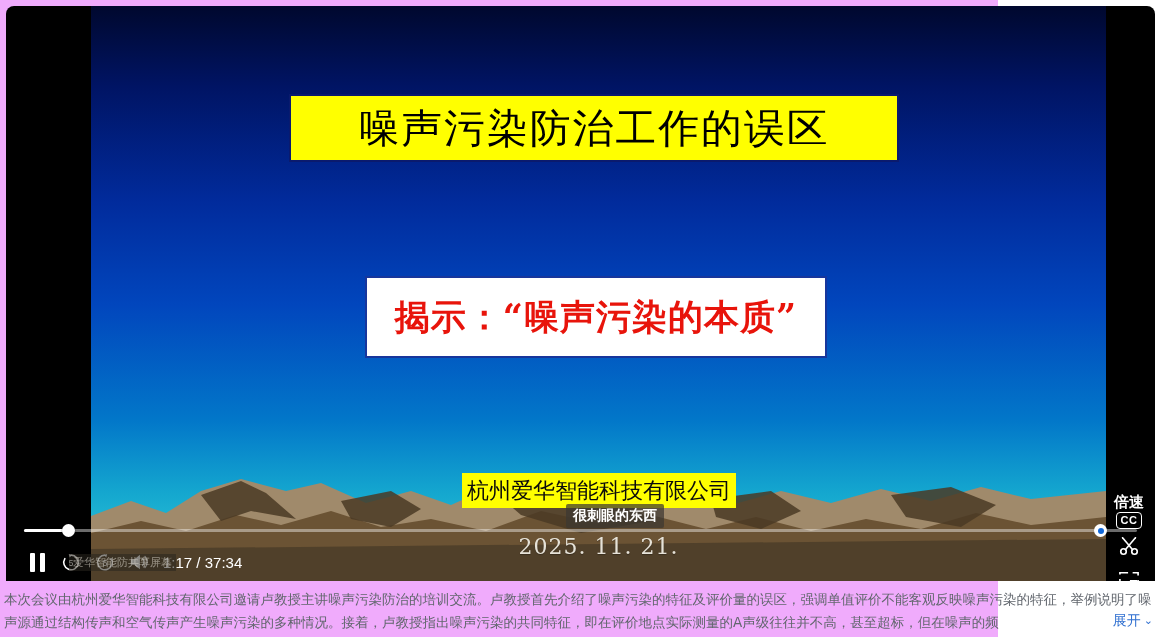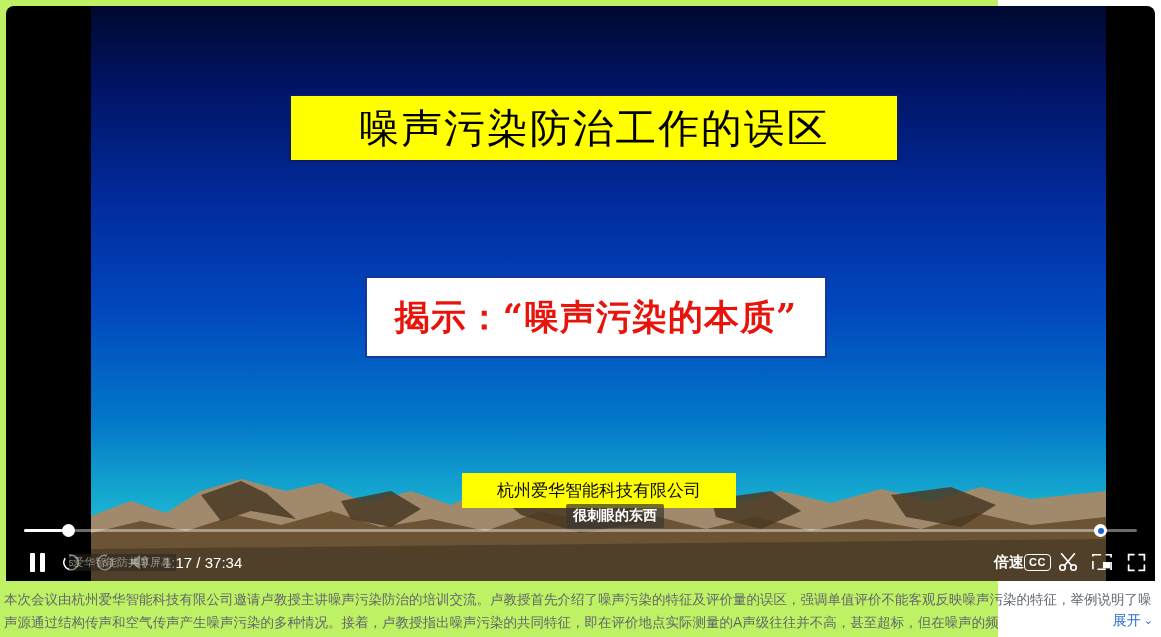--- a/index.html
+++ b/index.html
@@ -3,21 +3,21 @@
 <meta charset="utf-8">
 <style>
   * { box-sizing: border-box; margin:0; padding:0; }
   html, body {
     width: 1161px; height: 637px;
     background: #ffffff;
     font-family: "Liberation Sans", "DejaVu Sans", sans-serif;
     overflow: hidden;
   }
 
-  .page { position: relative; width: 998px; height: 637px; background:#bef264; }
+  .page { position: relative; width: 998px; height: 637px; background:#f0abfc; }
 
   
   .player {
     position: absolute; left: 6px; top: 6px;
     width: 1149px; height: 575px;
     background: #000;
     border-radius: 8px 8px 0 0;
     overflow: hidden;
   }
 
@@ -71,21 +71,21 @@
 
   
   .company-banner {
     position: absolute; left: 371px; top: 467px;
     width: 274px; height: 35px;
     background: #ffff00;
     display:flex; align-items:center; justify-content:center;
   }
   .company-banner .txt {
     font-family: "DejaVu Serif", "Liberation Serif", serif;
-    font-size: 17px; color: #0b0b0b; white-space: nowrap;
+    font-size: 22px; color: #0b0b0b; white-space: nowrap;
   }
 
   
   .danmaku {
     position: absolute; left: 451px; top: 498px;
     background: rgba(60,55,50,0.72);
     padding: 2px 7px 3px 7px;
     border-radius: 2px;
     margin-left: 24px;
   }
@@ -143,21 +143,21 @@
     background:#fff;
     display:flex; align-items:center; justify-content:center;
   }
   .chapter-dot i { width:6px; height:6px; border-radius:50%; background:#1268d8; display:block; }
 
   .ctl-row {
     position:absolute; left:0; top:34px; width:1149px; height:38px;
     display:flex; align-items:center;
   }
   .ctl-left { display:flex; align-items:center; gap:0px; padding-left:14px; }
-  .ctl-right { margin-left:auto; display:flex; align-items:center; padding-right:2px; }
+  .ctl-right { margin-left:auto; display:flex; align-items:center; padding-right:9px;flex-direction:column; }
 
   .btn {
     width: 34px; height:34px;
     display:flex; align-items:center; justify-content:center;
     color:#fff; cursor:pointer; user-select:none;
   }
   .btn svg { display:block; }
 
   .time {
     color:#fff; font-size:15px; margin-left:7px;
@@ -241,20 +241,21 @@
       </div>
 
       <div class="company-banner">
         <span class="txt">杭州爱华智能科技有限公司</span>
       </div>
 
       <div class="danmaku">
         <span class="txt">很刺眼的东西</span>
       </div>
 
+      <div class="slide-date">2025. 11. 21.</div>
 
     </div>
 
     <div class="controls">
 
       <div class="progress-wrap">
         <div class="progress-track"></div>
         <div class="progress-fill"></div>
         <div class="progress-knob"></div>
         <div class="chapter-dot">

